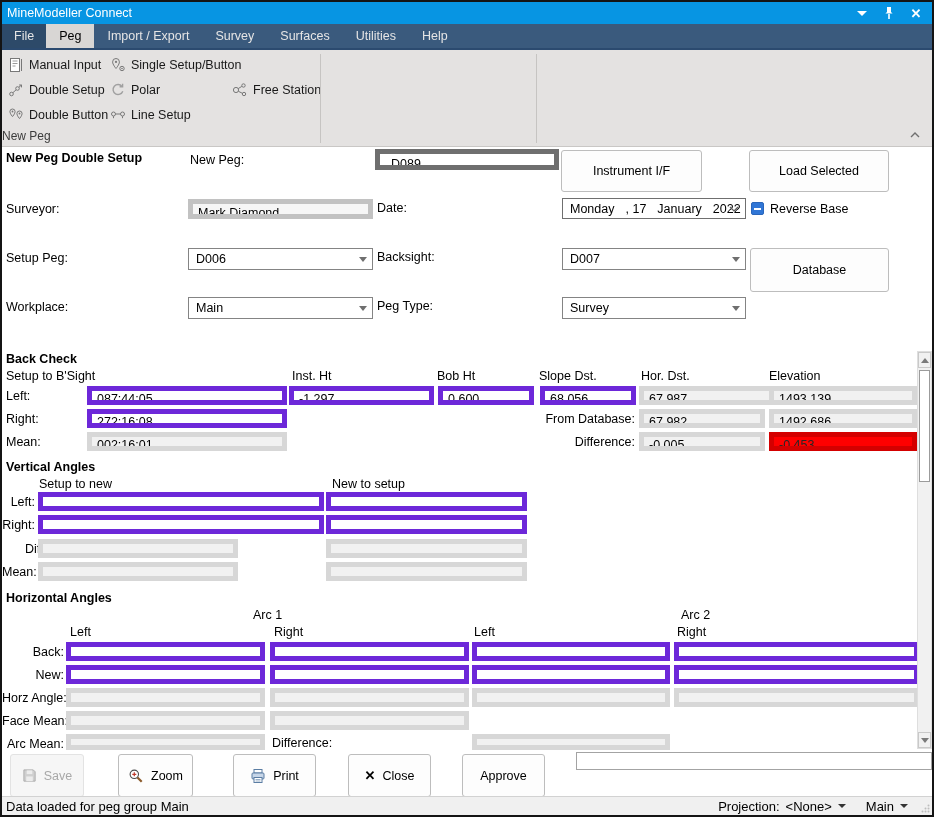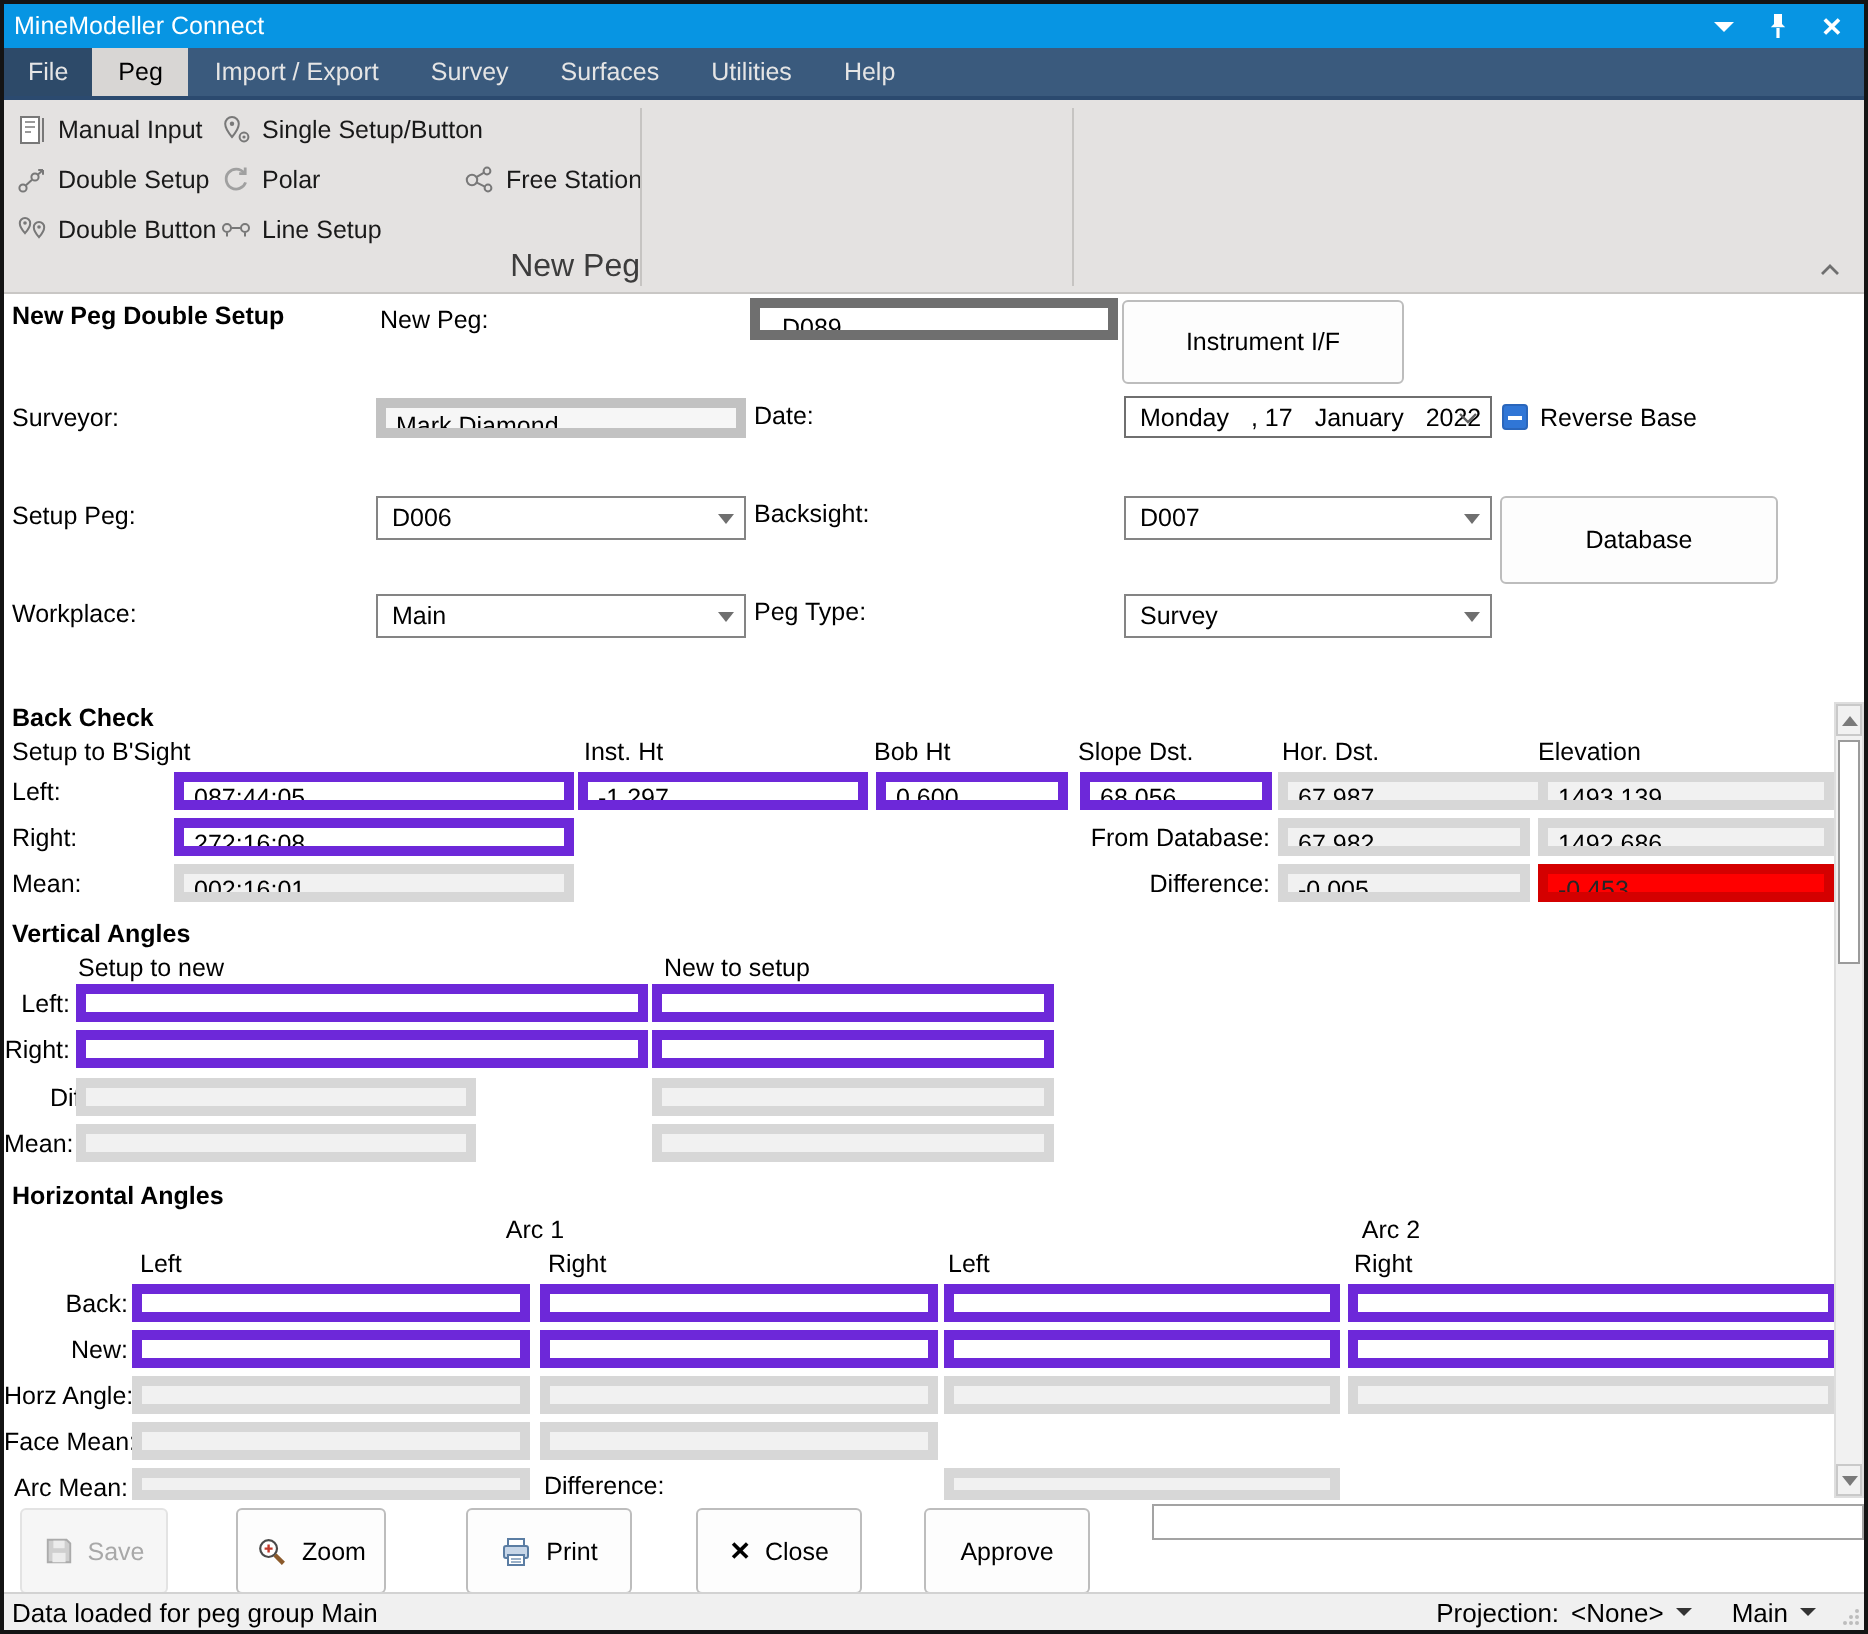--- a/index.html
+++ b/index.html
@@ -21,21 +21,21 @@
   .tab{color:#e5e5e5;padding:0 13px;display:flex;align-items:center;white-space:nowrap;}
   .tab-file{background:#2d4a69;padding:0 12px;}
   .tab.active{background:#d8d6d4;color:#000;}
 
   
   .ribbon{position:absolute;top:46px;left:0;right:0;height:99px;background:#e4e2e1;
     border-top:2px solid #2b4a6f;border-bottom:1px solid #c9c7c5;box-sizing:border-box;}
   .ritem{position:absolute;display:flex;align-items:center;gap:5px;color:#191919;white-space:nowrap;}
   .ritem svg{flex:0 0 auto;}
   .rdivider{position:absolute;top:4px;bottom:3px;width:1px;background:#c6c4c2;}
-  .rgroup-label{position:absolute;left:0;width:318px;bottom:3px;text-align:right;color:#3c3c3c;font-size:16px;}
+  .rgroup-label{position:absolute;left:0;width:318px;bottom:3px;text-align:left;color:#3c3c3c;font-size:12px;}
   .collapse-btn{position:absolute;right:8px;bottom:4px;width:18px;height:15px;display:flex;align-items:center;justify-content:center;}
 
   
   .lbl{position:absolute;white-space:nowrap;}
   .bold{font-weight:bold;}
   .rlbl{position:absolute;white-space:nowrap;text-align:right;}
   .fld{position:absolute;box-sizing:border-box;height:19px;border:5px solid #6d28d9;background:#fff;
     padding:1px 5px 0 5px;white-space:nowrap;overflow:hidden;}
   .fld.ro{background:#f1f1f1;border-color:#d7d7d7;}
   .fld.err{background:#ff0000;border-color:#d40000;color:#262626;}
@@ -182,20 +182,23 @@
           <path d="M2 6l4-4 4 4" fill="none" stroke="#6f6f6f" stroke-width="1.4"></path>
         </svg>
     </div>
   </div>
 
   <div class="lbl bold" style="left:4px;top:149px;">New Peg Double Setup</div>
   <div class="lbl" style="left:188px;top:151px;">New Peg:</div>
   <div class="fld" style="left:373px;top:147px;width:184px;height:21px;border-color:#6f6f6f;padding-left:11px;padding-top:3px;">D089</div>
   <div class="btn" style="left:559px;top:148px;width:141px;height:42px;">
     <span>Instrument I/F</span>
+  </div>
+  <div class="btn" style="left:747px;top:148px;width:140px;height:42px;">
+    <span>Load Selected</span>
   </div>
 
   <div class="lbl" style="left:4px;top:200px;">Surveyor:</div>
   <div class="fld" style="left:186px;top:197px;width:185px;height:20px;background:#f6f6f6;border-color:#c2c2c2;padding-top:2px;">Mark Diamond</div>
   <div class="lbl" style="left:375px;top:199px;">Date:</div>
   <div class="combo" style="left:560px;top:196px;width:184px;height:21px;border-color:#6f6f6f;gap:11px;">
     <span>Monday</span>
     <span>, 17</span>
     <span>January</span>
     <span>2022</span>

